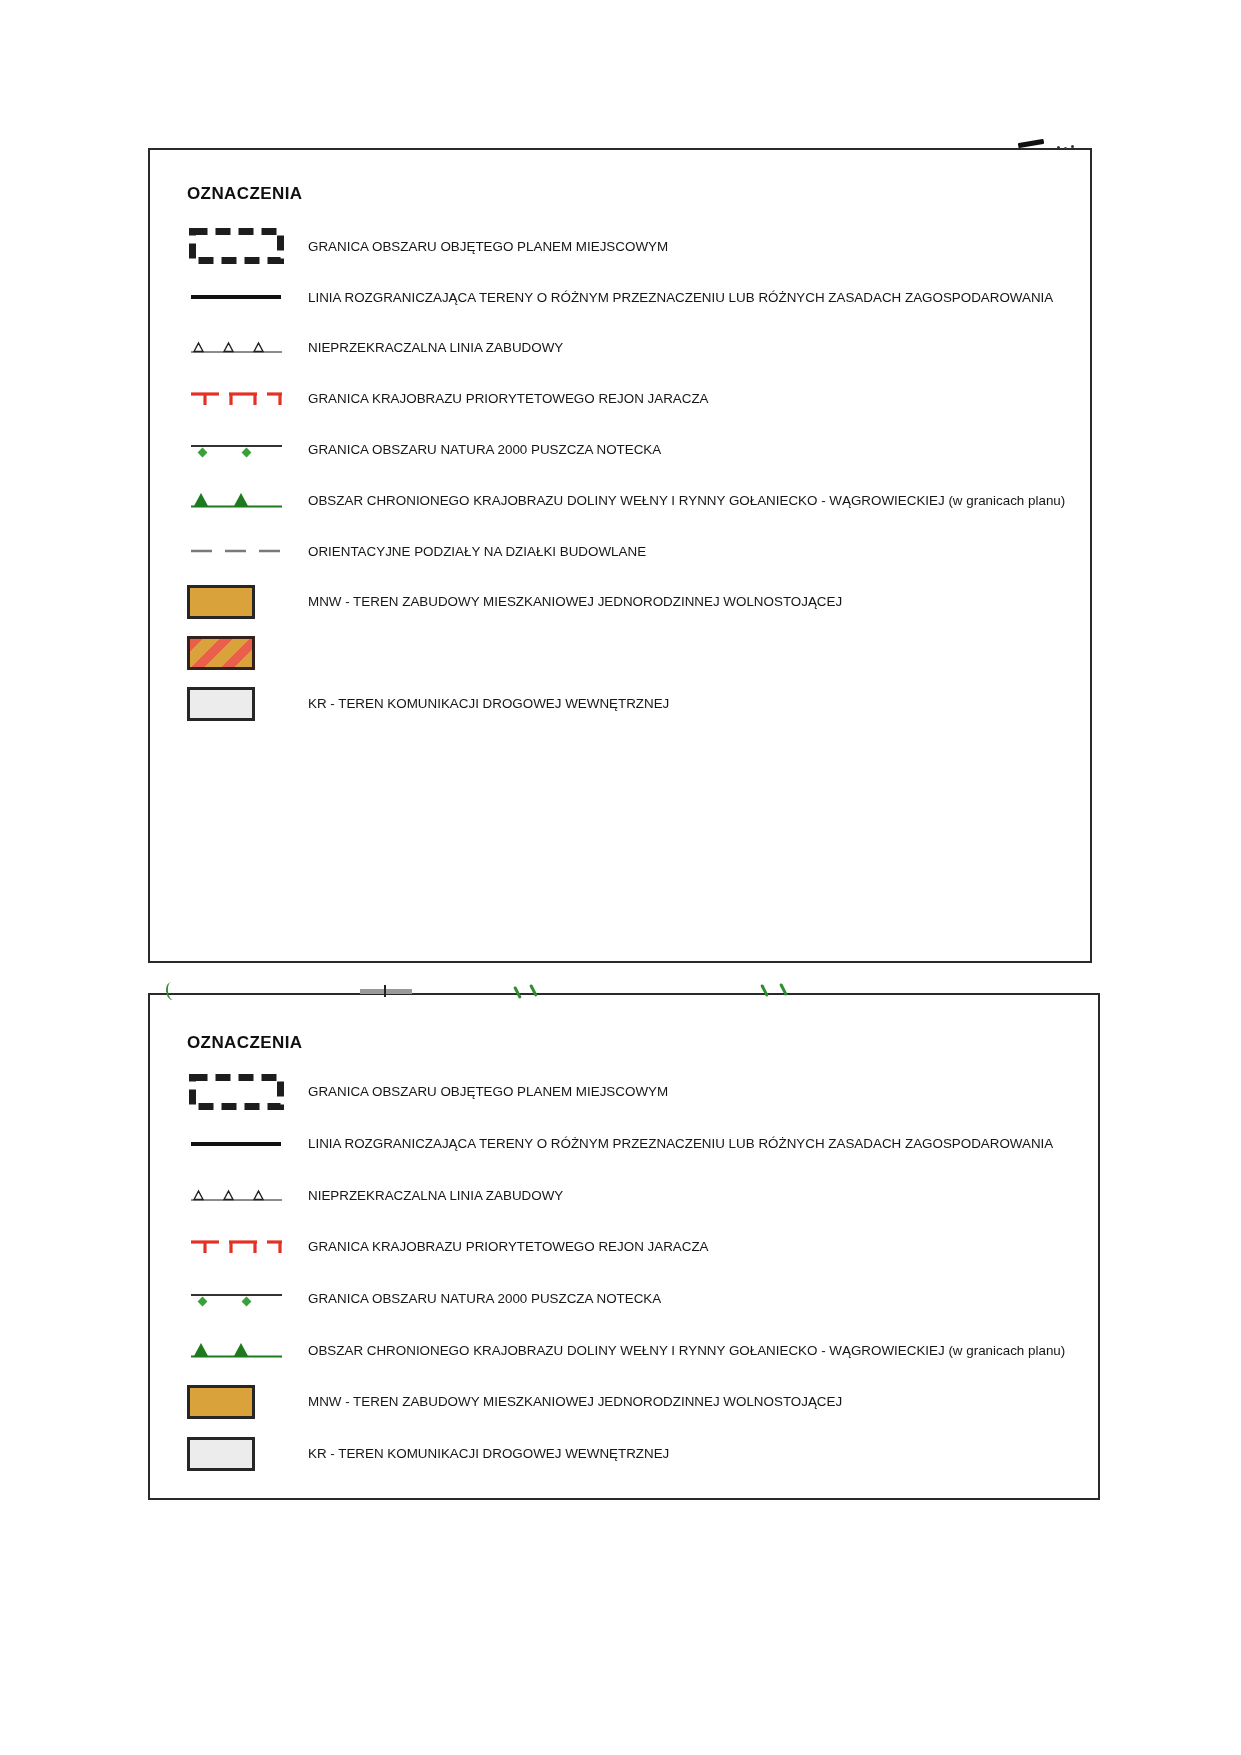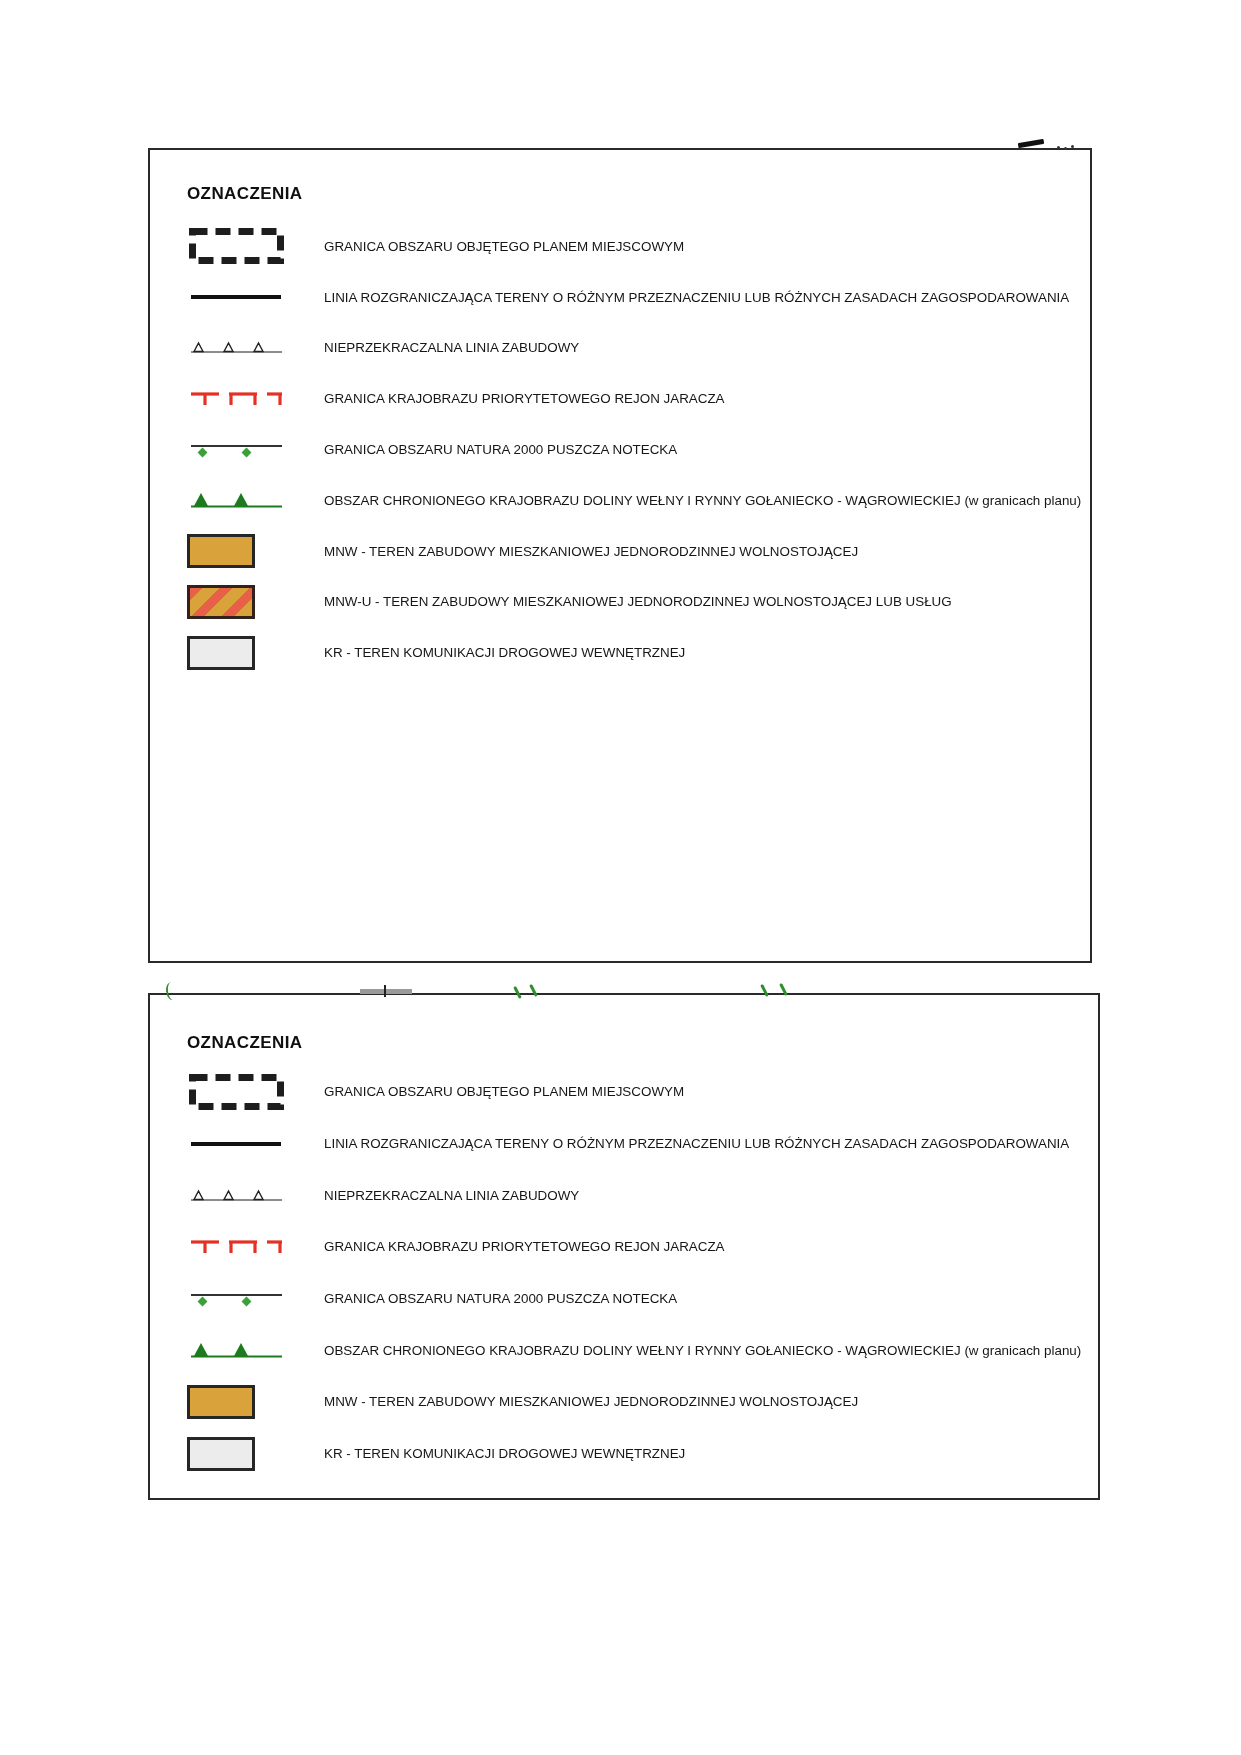--- a/index.html
+++ b/index.html
@@ -14,21 +14,21 @@
                 letter-spacing:.4px;}
   #box1 .legend-title{top:34px;}
   #box2 .legend-title{top:38px;}
 
   .rows{position:absolute;left:0;right:0;top:71px;}
   .row{display:flex;align-items:center;}
   #box1 .row{height:50.8px;}
   #box2 .row{height:51.7px;}
 
   .sym{flex:none;width:99px;margin-left:37px;display:flex;align-items:center;}
-  .lbl{margin-left:38px;font-size:13.4px;color:#161616;white-space:nowrap;letter-spacing:0;}
+  .lbl{margin-left:22px;font-size:13.4px;color:#161616;white-space:nowrap;letter-spacing:0;}
 
   .swatch{display:block;width:62px;height:28px;border:3px solid #262626;box-sizing:content-box;}
   .swatch-mnw{background:#D9A23B;}
   .swatch-mnwu{background:repeating-linear-gradient(135deg,#E8604A 0 9px,#D9A23B 9px 21px);
                border-color:#33211c;}
   .swatch-ws{background:#5585C8;}
   .swatch-kr{background:#ECECEC;}
   .swatch-heritage{width:62px;height:29px;border:2px solid #1f1f1f;
       background:
         repeating-linear-gradient(45deg,#E8953F 0 2.5px,rgba(0,0,0,0) 2.5px 7px),
@@ -117,29 +117,36 @@
             <svg width="99" height="20" viewBox="0 0 99 20">
               <line x1="4" y1="16.5" x2="95" y2="16.5" stroke="#1E7A1E" stroke-width="2"></line>
               <path d="M7,16 l7,-13 l7,13 z" fill="#1E7A1E"></path>
               <path d="M47,16 l7,-13 l7,13 z" fill="#1E7A1E"></path>
             </svg>
           </span>
           <span class="lbl">OBSZAR CHRONIONEGO KRAJOBRAZU  DOLINY WEŁNY I RYNNY GOŁANIECKO - WĄGROWIECKIEJ (w granicach planu)</span>
         </div>
         <div class="row">
           <span class="sym">
+            <svg width="99" height="10" viewBox="0 0 99 10">
+              <line x1="4" y1="5" x2="95" y2="5" stroke="#7a7a7a" stroke-width="2.4" stroke-dasharray="21 13"></line>
+            </svg>
+          </span>
+          <span class="lbl">ORIENTACYJNE PODZIAŁY NA DZIAŁKI BUDOWLANE</span>
+        </div>
+        <div class="row">
+          <span class="sym">
             <span class="swatch swatch-mnw"></span>
           </span>
           <span class="lbl">MNW - TEREN ZABUDOWY MIESZKANIOWEJ JEDNORODZINNEJ WOLNOSTOJĄCEJ</span>
         </div>
         <div class="row">
           <span class="sym">
             <span class="swatch swatch-mnwu"></span>
           </span>
-          <span class="lbl">MNW-U - TEREN ZABUDOWY MIESZKANIOWEJ JEDNORODZINNEJ WOLNOSTOJĄCEJ LUB USŁUG</span>
         </div>
         <div class="row">
           <span class="sym">
             <span class="swatch swatch-kr"></span>
           </span>
           <span class="lbl">KR - TEREN KOMUNIKACJI DROGOWEJ WEWNĘTRZNEJ</span>
         </div>
       </div>
   </div>
 

